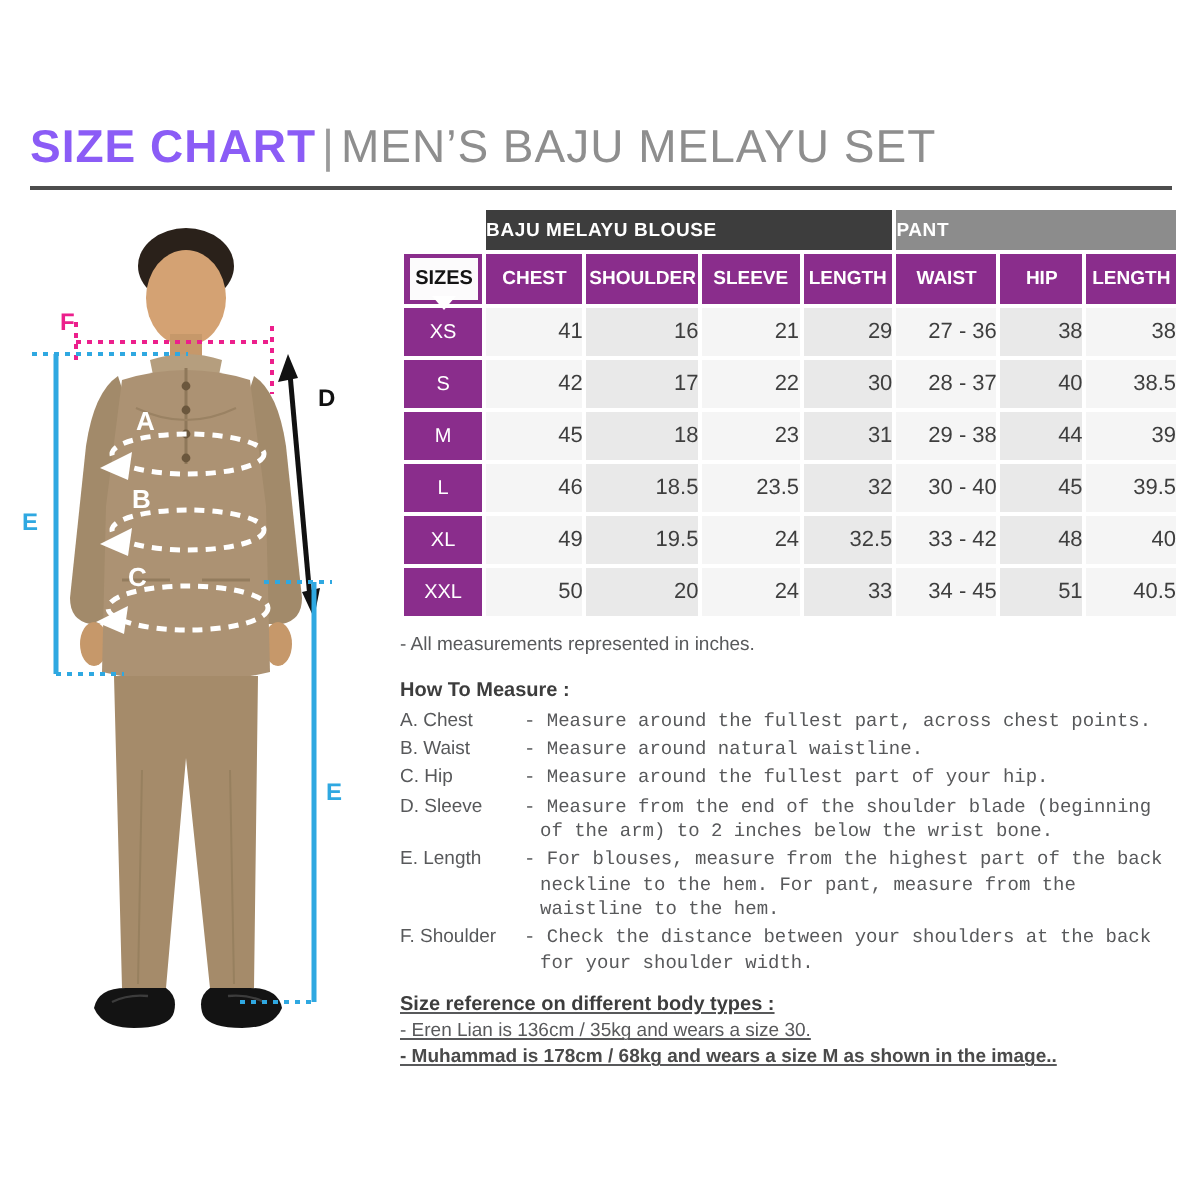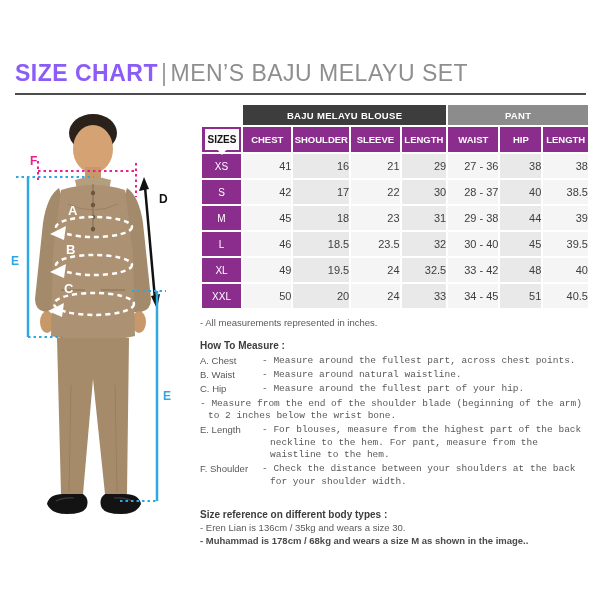--- a/index.html
+++ b/index.html
@@ -15,21 +15,21 @@
   .t-sub  { color:#8e8e8e; font-weight:normal; }
 
   
   .content { display:flex; margin:8px 8px 0 8px; }
   .figure-col { width:192px; flex:none; }
   .right-col  { flex:1; min-width:0; padding-right:2px; }
 
   
   table.size-table { width:100%; border-collapse:separate; border-spacing:2px; table-layout:fixed; }
   table.size-table th, table.size-table td { padding:0; }
-  .band { height:20px; font-size:9.5px; font-weight:bold; color:#fff; text-align:center; letter-spacing:0.3px; }
+  .band { height:20px; font-size:9.5px; font-weight:bold; color:#fff; text-align:left; letter-spacing:0.3px; }
   .band-dark { background:#3d3d3d; }
   .band-gray { background:#8c8c8c; }
   .blank-cell { background:transparent; }
   tr.col-head th { height:25px; background:#8a2d8c; color:#fff; font-size:9.5px; font-weight:bold; text-align:center; }
   th.sizes-th { background:#8a2d8c; position:relative; z-index:2; }
   .sizes-inner { position:absolute; top:2px; left:3px; right:2px; bottom:2px; background:#fcfbfc;
                  display:flex; align-items:center; justify-content:center;
                  color:#141414; font-size:10px; font-weight:bold; }
   th.sizes-th::after { content:""; position:absolute; left:50%; transform:translateX(-50%);
                  bottom:-9px; width:0; height:0; border:6px solid transparent;
@@ -39,21 +39,21 @@
   td.c0 { background:#f5f5f5; }
   td.c1 { background:#e9e9e9; }
 
   
   .notes { margin-top:7px; font-size:9.5px; color:#58595b; line-height:1.32; }
   .note-item { padding-left:7px; text-indent:-7px; }
   .sec-heading { font-size:10px; font-weight:bold; color:#3d3d3d; margin:10px 0 4px 0; }
   .measure-row { display:flex; font-size:9.5px; color:#58595b; line-height:1.3; margin-bottom:2px; }
   .measure-term { width:62px; flex:none; }
   .measure-desc { flex:1; padding-left:8px; text-indent:-8px;font-family:Liberation Mono, monospace; }
-  .size-ref { margin-top:20px; font-size:9.5px; color:#58595b; line-height:1.35; }
+  .size-ref { margin-top:8px; font-size:9.5px; color:#58595b; line-height:1.35;text-decoration:underline; }
   .size-ref .ref-bold { font-weight:bold; color:#4a4a4a; }
 
   svg text.ann { font-family:"Liberation Sans", sans-serif; font-weight:bold; }
 </style>
 </head>
 <body>
 
 <div class="page">
 
   <div class="titlebar">
@@ -245,20 +245,21 @@
           </div>
           <div class="measure-row">
             <div class="measure-term">B. Waist</div>
             <div class="measure-desc">- Measure around natural waistline.</div>
           </div>
           <div class="measure-row">
             <div class="measure-term">C. Hip</div>
             <div class="measure-desc">- Measure around the fullest part of your hip.</div>
           </div>
           <div class="measure-row">
+            <div class="measure-term">D. Sleeve</div>
             <div class="measure-desc">- Measure from the end of the shoulder blade (beginning of the arm) to 2 inches below the wrist bone.</div>
           </div>
           <div class="measure-row">
             <div class="measure-term">E. Length</div>
             <div class="measure-desc">- For blouses, measure from the highest part of the back neckline to the hem. For pant, measure from the waistline to the hem.</div>
           </div>
           <div class="measure-row">
             <div class="measure-term">F. Shoulder</div>
             <div class="measure-desc">- Check the distance between your shoulders at the back for your shoulder width.</div>
           </div>

